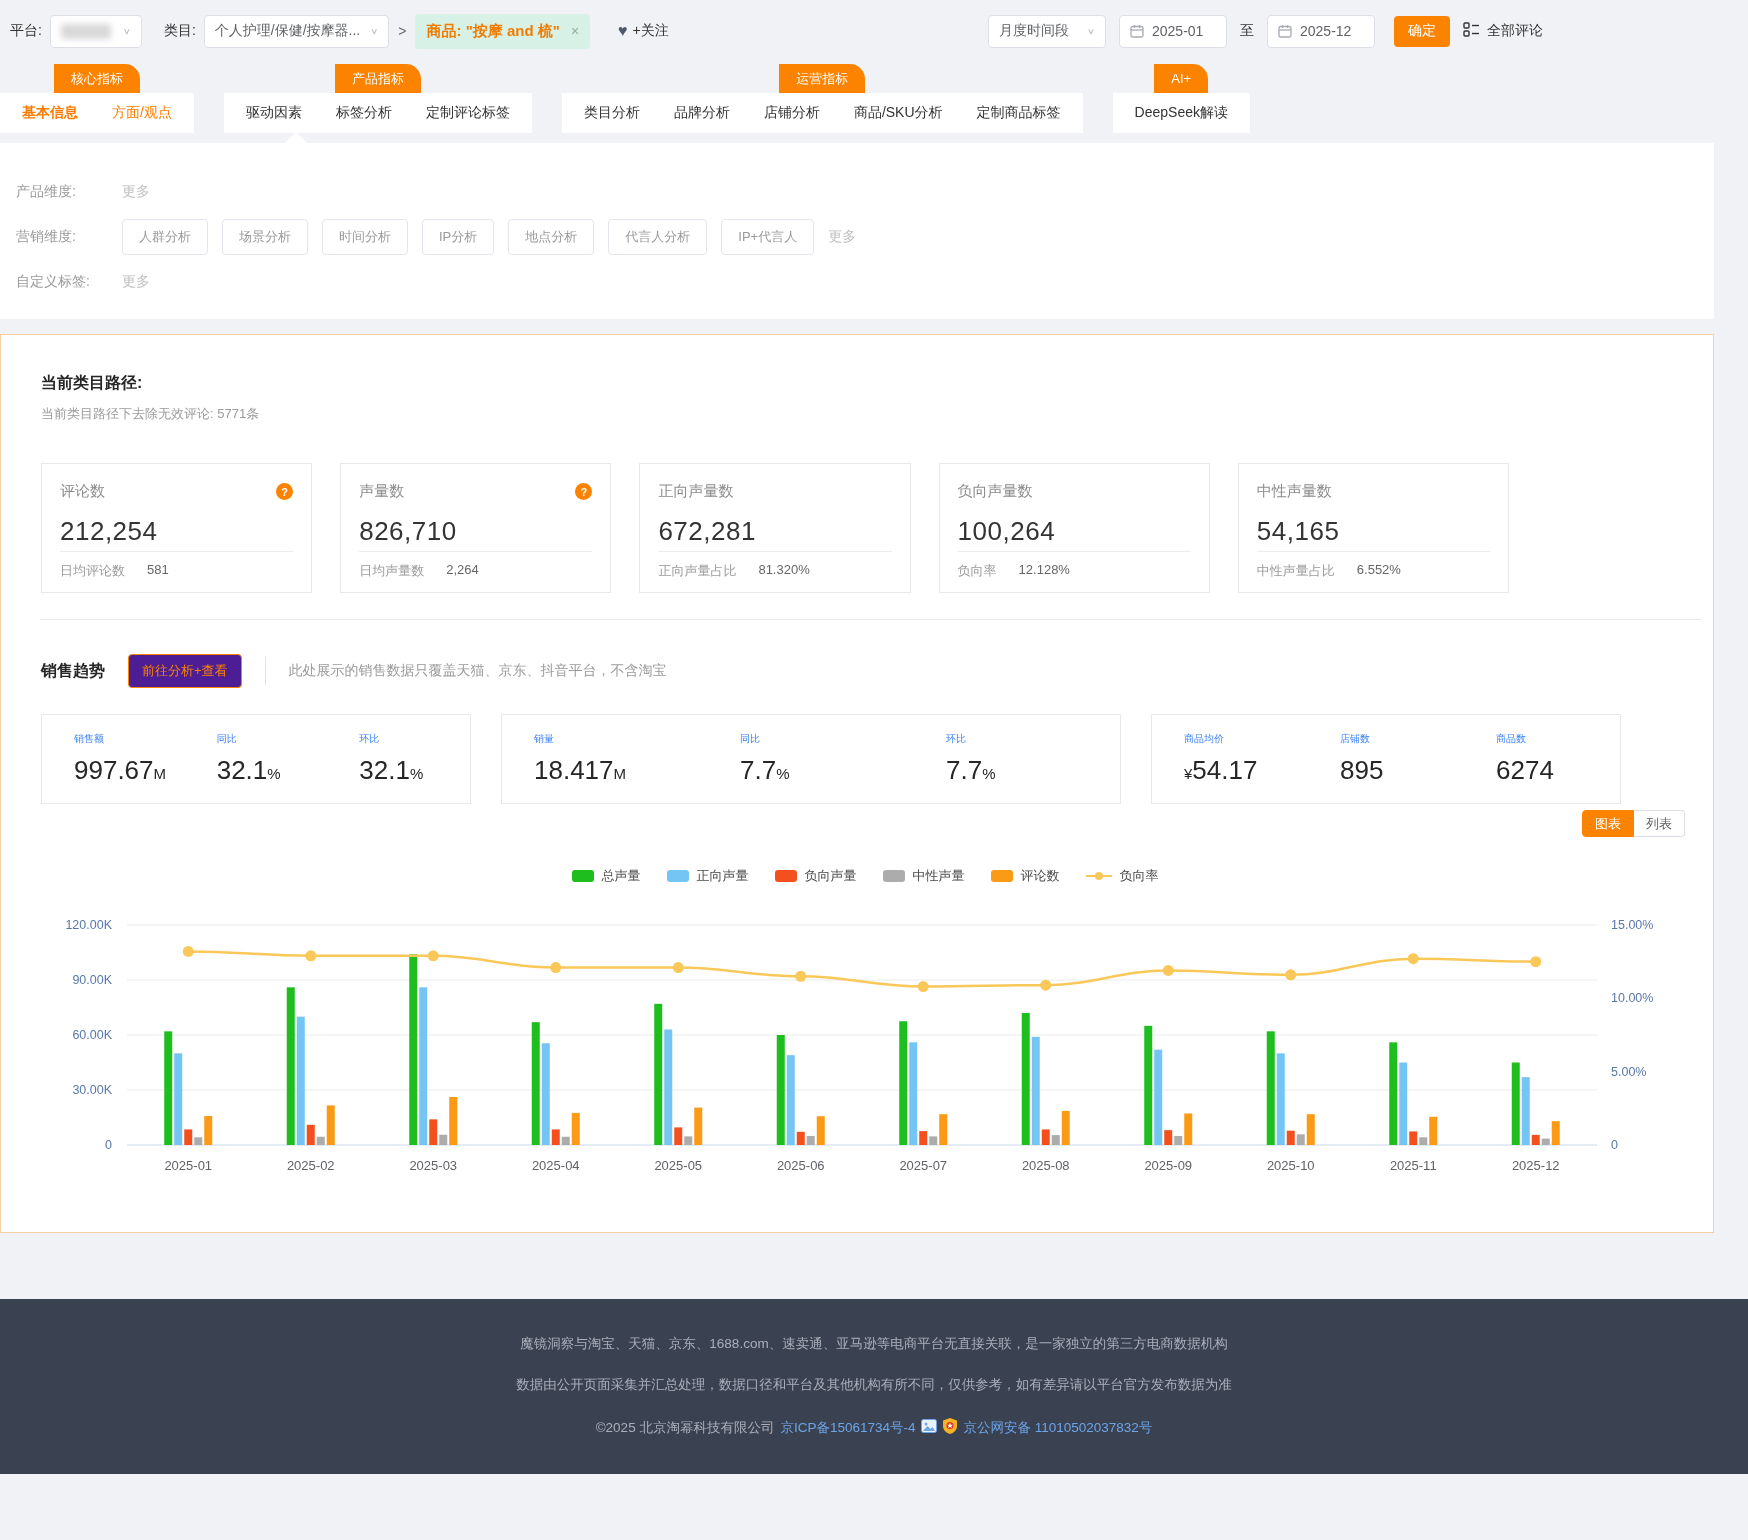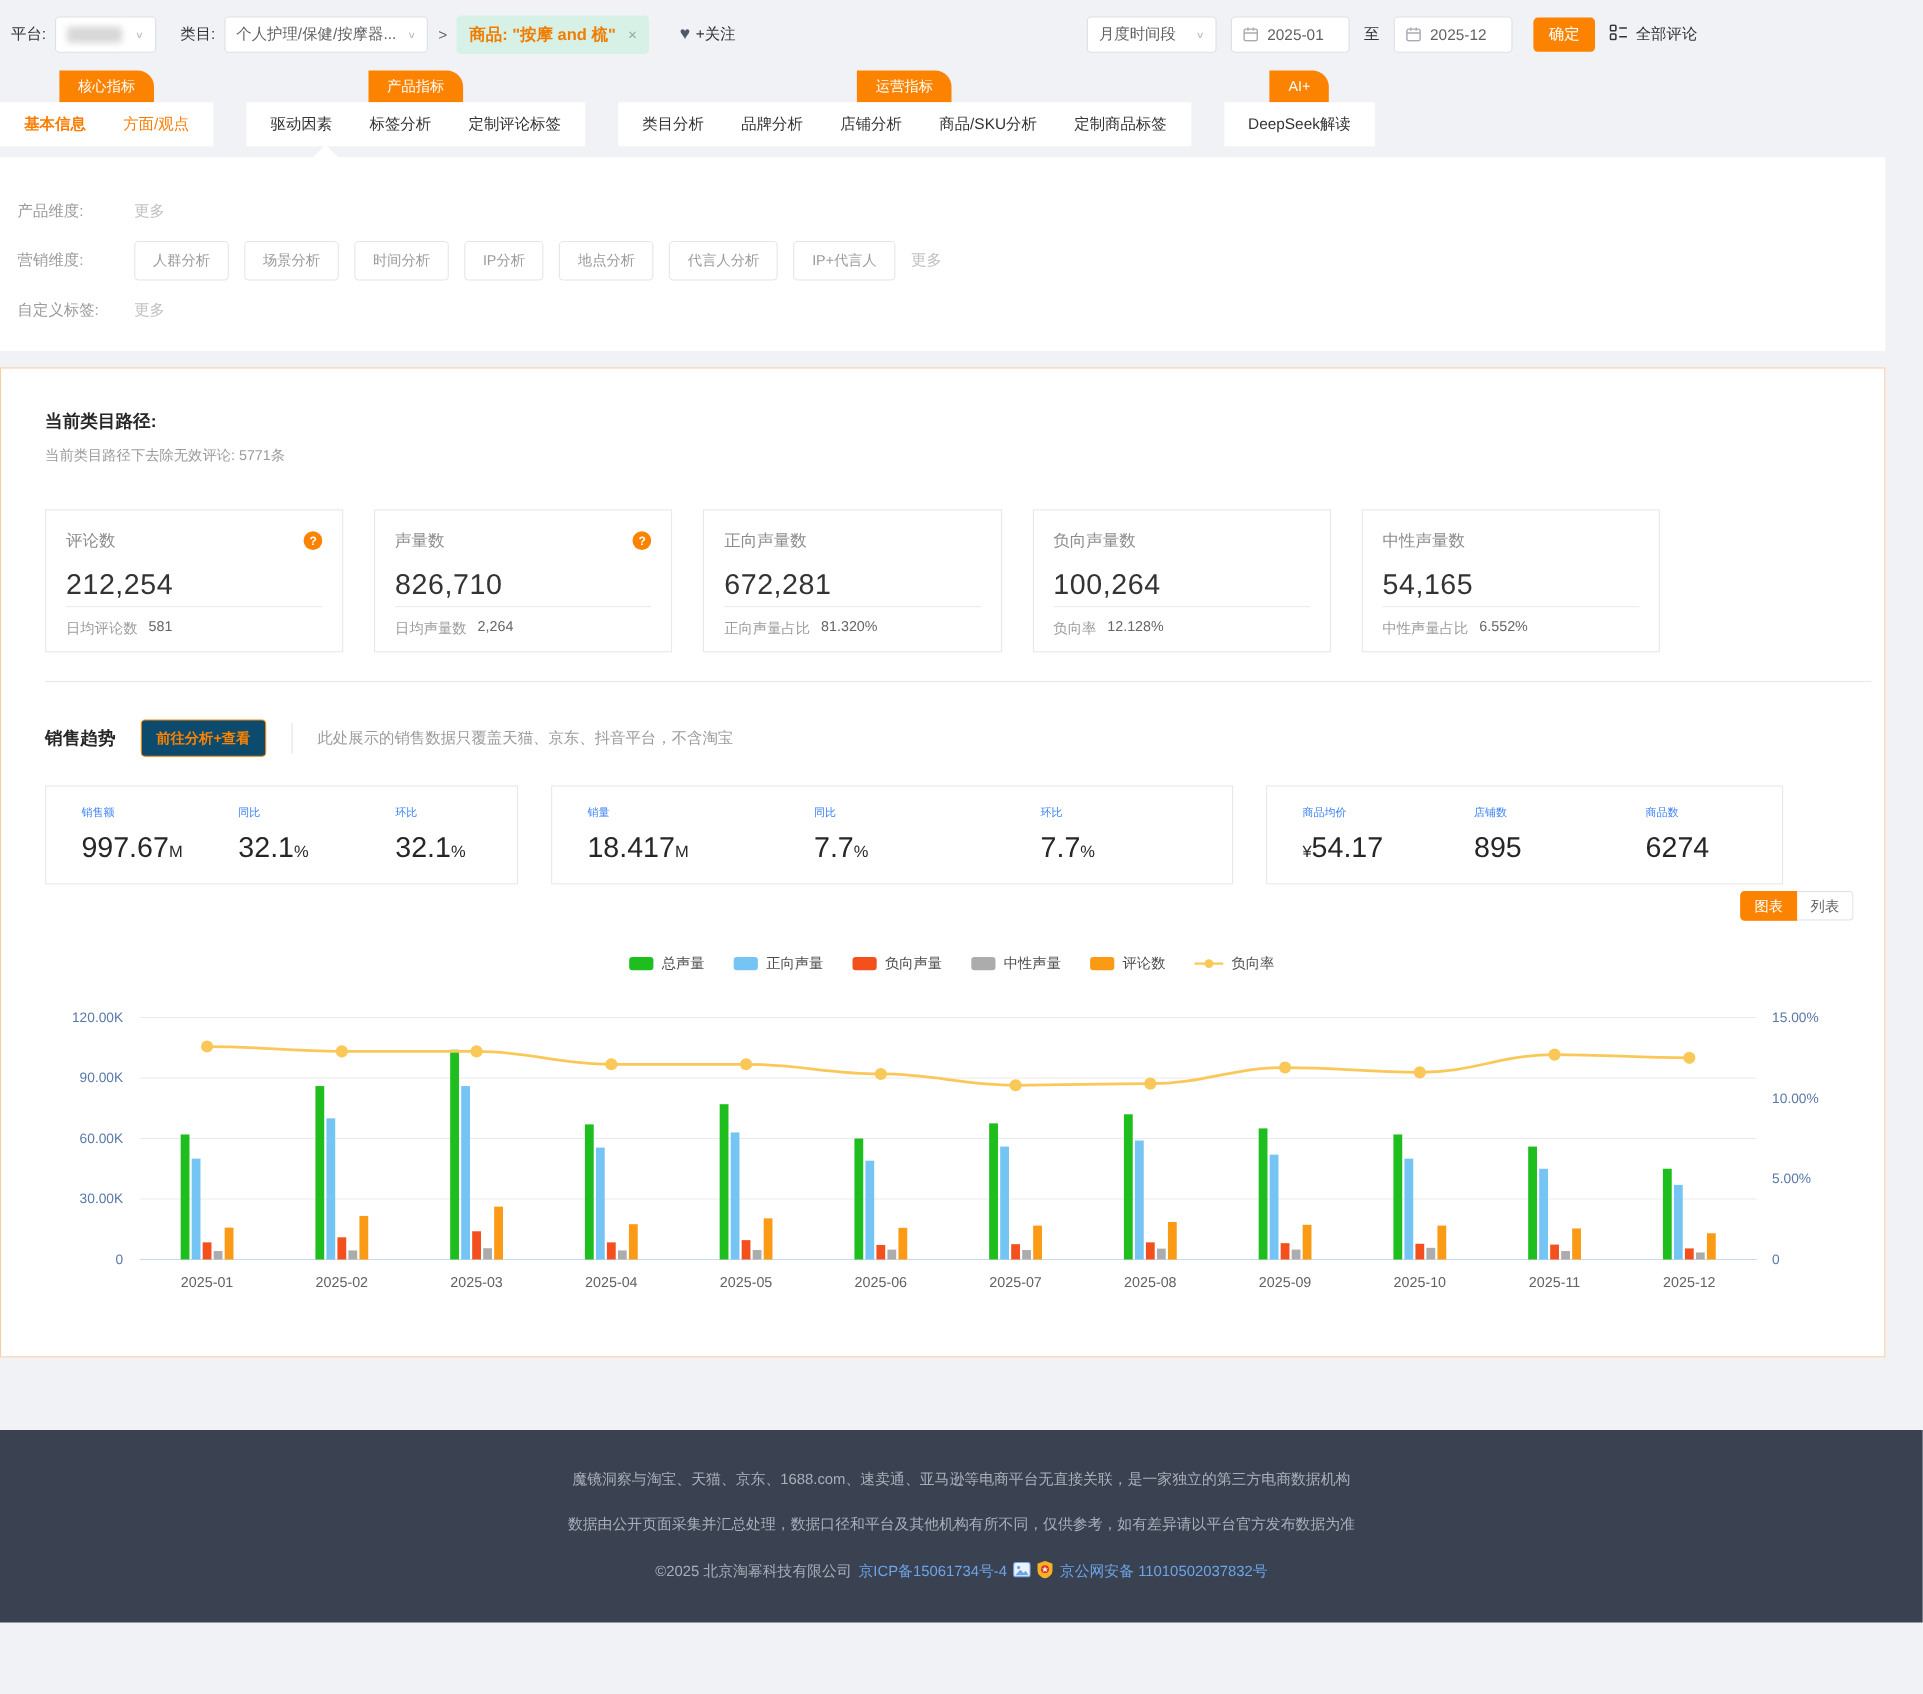--- a/index.html
+++ b/index.html
@@ -45,27 +45,27 @@
   .maincard{width:1714px;background:#fff;border:1px solid #f6cfa6;margin-top:15px;padding:38px 0 46px 16px}
   .sec-title{font-size:16px;font-weight:bold;color:#262626;margin-left:24px}
   .sec-sub{font-size:13px;color:#9b9b9b;margin:11px 0 0 24px}
 
   .statrow{display:flex;gap:28px;margin:40px 24px 0;width:1468px}
   .statcard{flex:1;border:1px solid #e8e8e8;height:130px;padding:18px 18px 0;position:relative}
   .stathead{display:flex;align-items:center;justify-content:space-between}
   .statlabel{color:#8c8c8c;font-size:15px}
   .help{width:17px;height:17px;border-radius:50%;background:#fb8300;color:#fff;font-size:11px;font-weight:bold;display:inline-flex;align-items:center;justify-content:center;cursor:pointer}
   .statvalue{font-size:26px;color:#333;margin-top:15px;letter-spacing:.5px}
-  .statfoot{position:absolute;left:18px;right:18px;bottom:0;border-top:1px solid #ececec;padding:10px 0 12px;display:flex;gap:10px;font-size:13px}
+  .statfoot{position:absolute;left:18px;right:18px;bottom:0;border-top:1px solid #ececec;padding:10px 0 12px;display:flex;gap:22px;font-size:13px}
   .statfoot .fl{color:#9b9b9b}.statfoot .fv{color:#666}
 
   .hr{height:1px;background:#e8e8e8;margin:26px 24px 0;width:1660px}
 
   .saleshead{display:flex;align-items:center;gap:23px;margin:34px 0 0 24px}
-  .btn-outline{border:1px solid #fb8300;color:#fb8300;background:#0c4a6e;font-size:13px;font-weight:bold;border-radius:4px;padding:7px 13px;cursor:pointer}
+  .btn-outline{border:1px solid #fb8300;color:#fb8300;background:#4c1d95;font-size:13px;font-weight:normal;border-radius:4px;padding:7px 13px;cursor:pointer}
   .vline{width:1px;height:28px;background:#e3e3e3}
   .salesnote{color:#9b9b9b;font-size:14px}
   .salesrow{display:flex;gap:30px;margin:26px 24px 0}
   .salescard{border:1px solid #e8e8e8;height:90px;display:flex;align-items:center}
   .sc1{width:430px}.sc2{width:620px}.sc3{width:470px}
   .metric{flex:1;padding-left:32px}
   .mlabel{color:#3b82f6;font-size:10px}
   .mvalue{color:#262626;font-size:26px;margin-top:9px}
   .mfix{font-size:15px;color:#262626}
 

